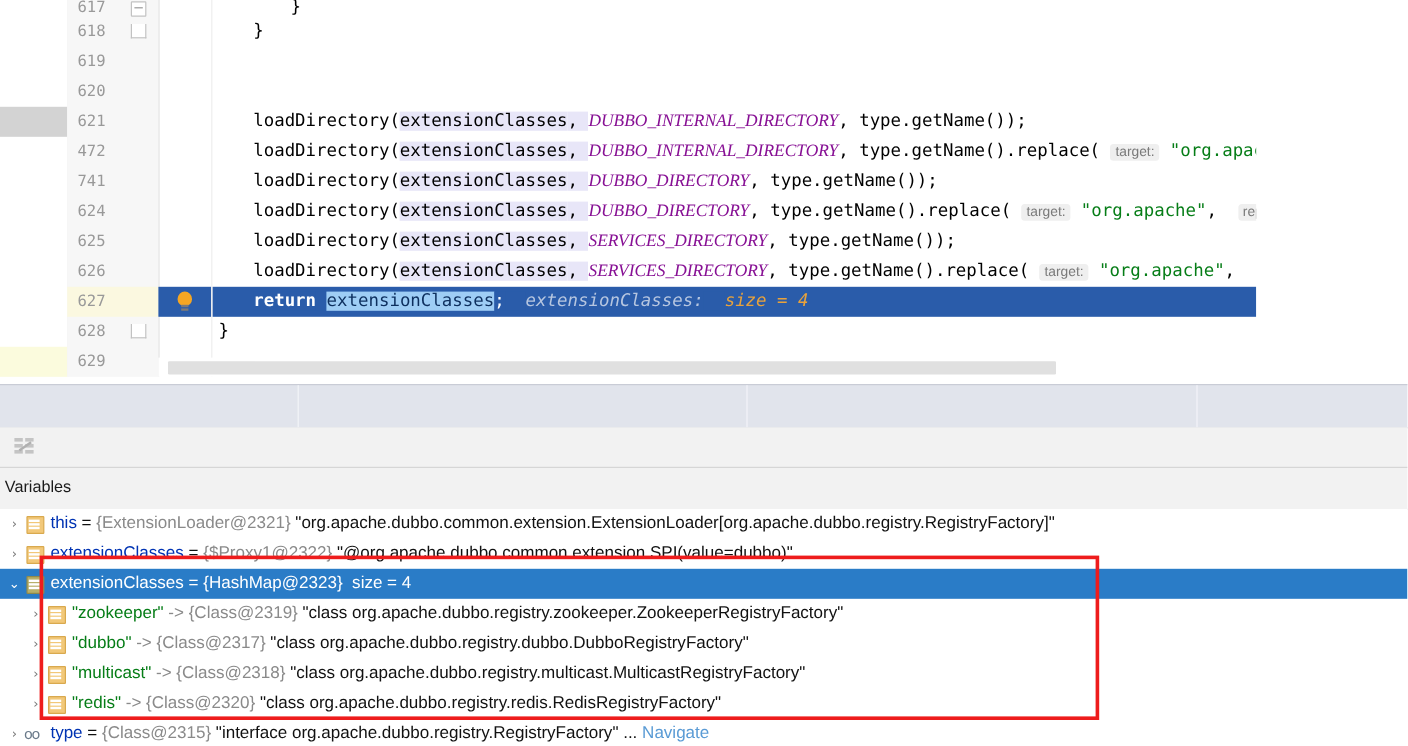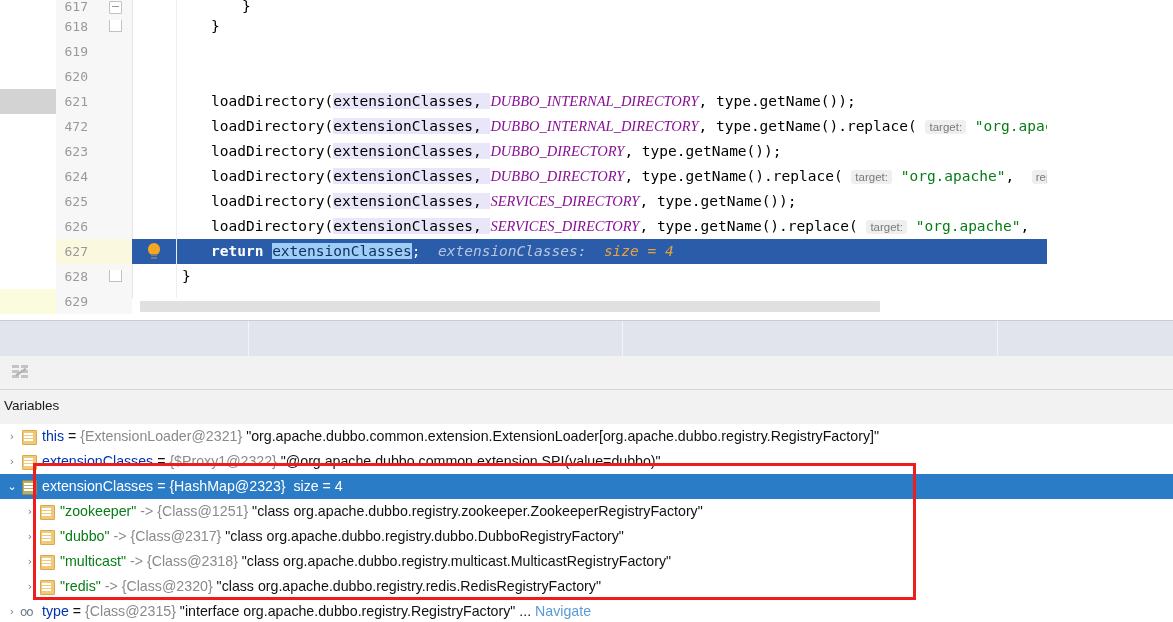--- a/index.html
+++ b/index.html
@@ -351,21 +351,21 @@
 
     <div class="gutter">
       <div class="lnum-row-hl" style="top:239px"></div>
 
       <div class="lnum" style="top:-6px">617</div>
       <div class="lnum" style="top:14px">618</div>
       <div class="lnum" style="top:39px">619</div>
       <div class="lnum" style="top:64px">620</div>
       <div class="lnum" style="top:89px">621</div>
       <div class="lnum" style="top:114px">472</div>
-      <div class="lnum" style="top:139px">623</div>
+      <div class="lnum" style="top:139px">741</div>
       <div class="lnum" style="top:164px">624</div>
       <div class="lnum" style="top:189px">625</div>
       <div class="lnum" style="top:214px">626</div>
       <div class="lnum" style="top:239px">627</div>
       <div class="lnum" style="top:264px">628</div>
       <div class="lnum" style="top:289px">629</div>
 
       <div class="fold-box" style="top:1px"></div>
       <div class="fold-arrow" style="top:20px"></div>
       <div class="fold-arrow" style="top:270px"></div>
@@ -448,21 +448,21 @@
 
     <div class="vrow selected" style="top:50px">
       <span class="chev" style="left:4px;color:#ffffff">⌄</span>
       <span class="vicon olive" style="left:22px"></span>
       <span class="vtext" style="left:42px"><span class="vname">extensionClasses</span><span class="vval"> = </span><span class="vref">{HashMap@2323}</span><span class="vval">  size = 4</span></span>
     </div>
 
     <div class="vrow" style="top:75px">
       <span class="chev" style="left:22px">›</span>
       <span class="vicon" style="left:40px"></span>
-      <span class="vtext" style="left:60px"><span class="vkey">"zookeeper"</span><span class="varrow"> -&gt; </span><span class="vref">{Class@1251}</span><span class="vval"> "class org.apache.dubbo.registry.zookeeper.ZookeeperRegistryFactory"</span></span>
+      <span class="vtext" style="left:60px"><span class="vkey">"zookeeper"</span><span class="varrow"> -&gt; </span><span class="vref">{Class@2319}</span><span class="vval"> "class org.apache.dubbo.registry.zookeeper.ZookeeperRegistryFactory"</span></span>
     </div>
 
     <div class="vrow" style="top:100px">
       <span class="chev" style="left:22px">›</span>
       <span class="vicon" style="left:40px"></span>
       <span class="vtext" style="left:60px"><span class="vkey">"dubbo"</span><span class="varrow"> -&gt; </span><span class="vref">{Class@2317}</span><span class="vval"> "class org.apache.dubbo.registry.dubbo.DubboRegistryFactory"</span></span>
     </div>
 
     <div class="vrow" style="top:125px">
       <span class="chev" style="left:22px">›</span>

